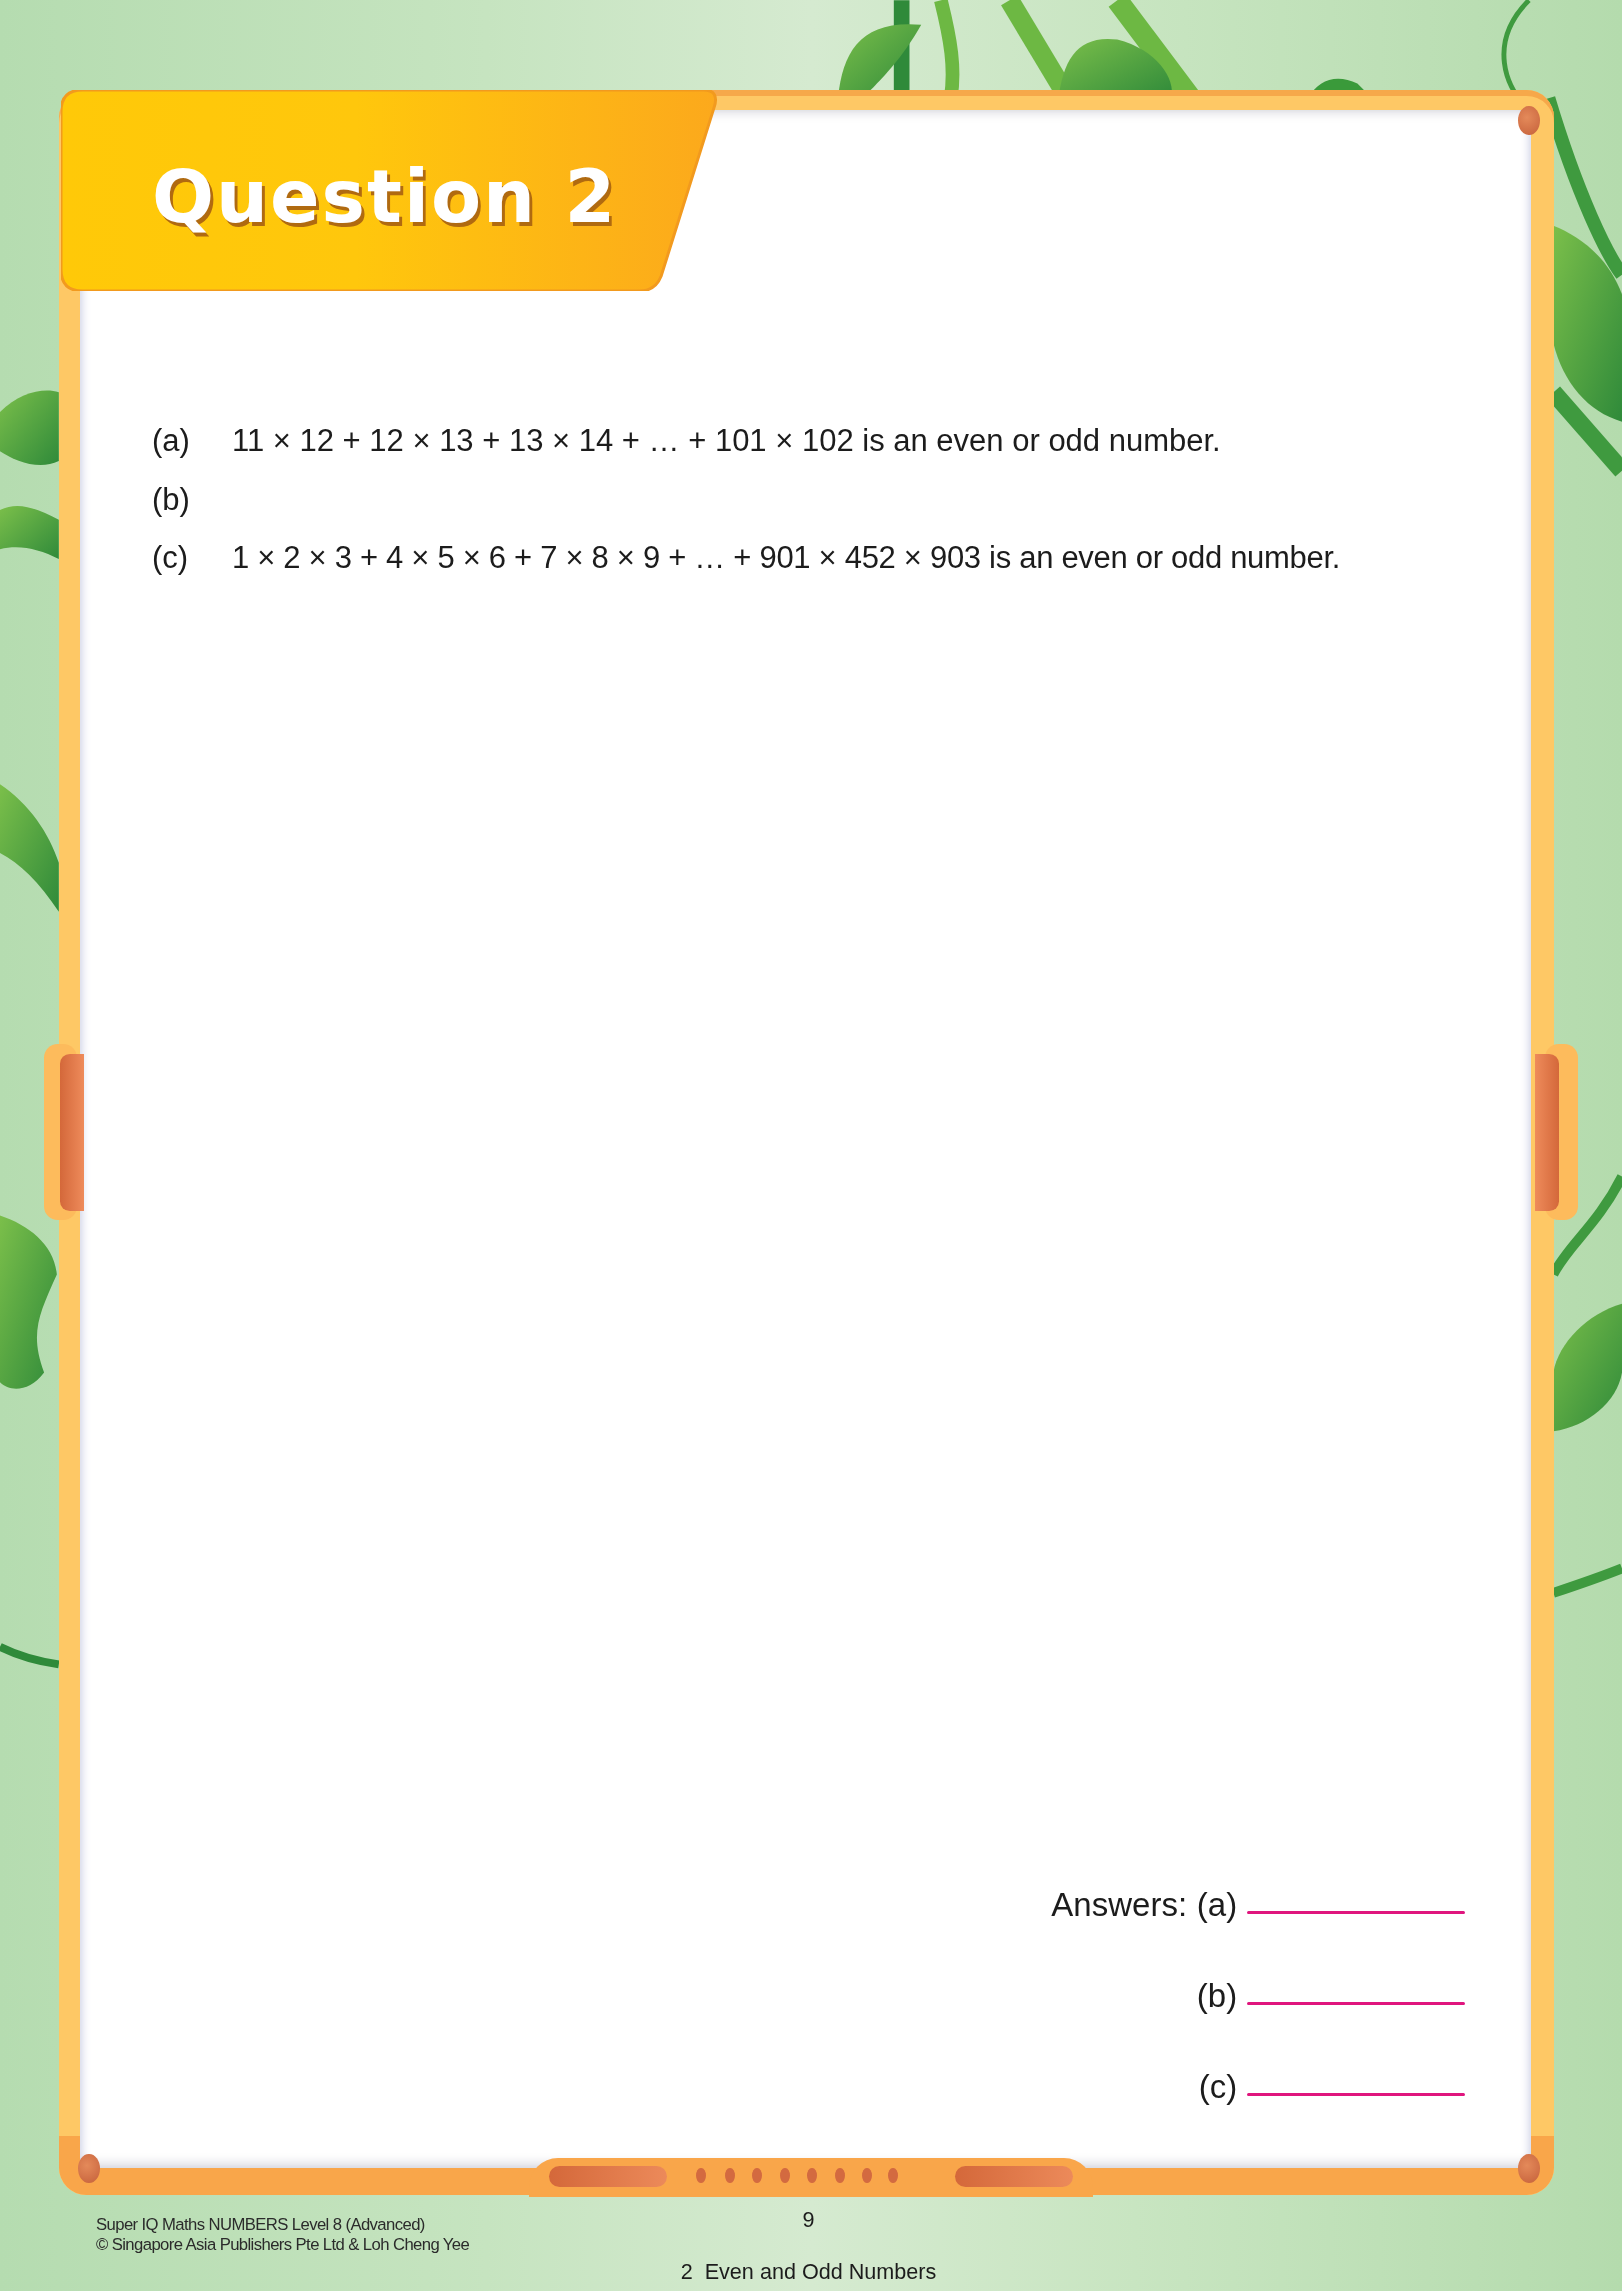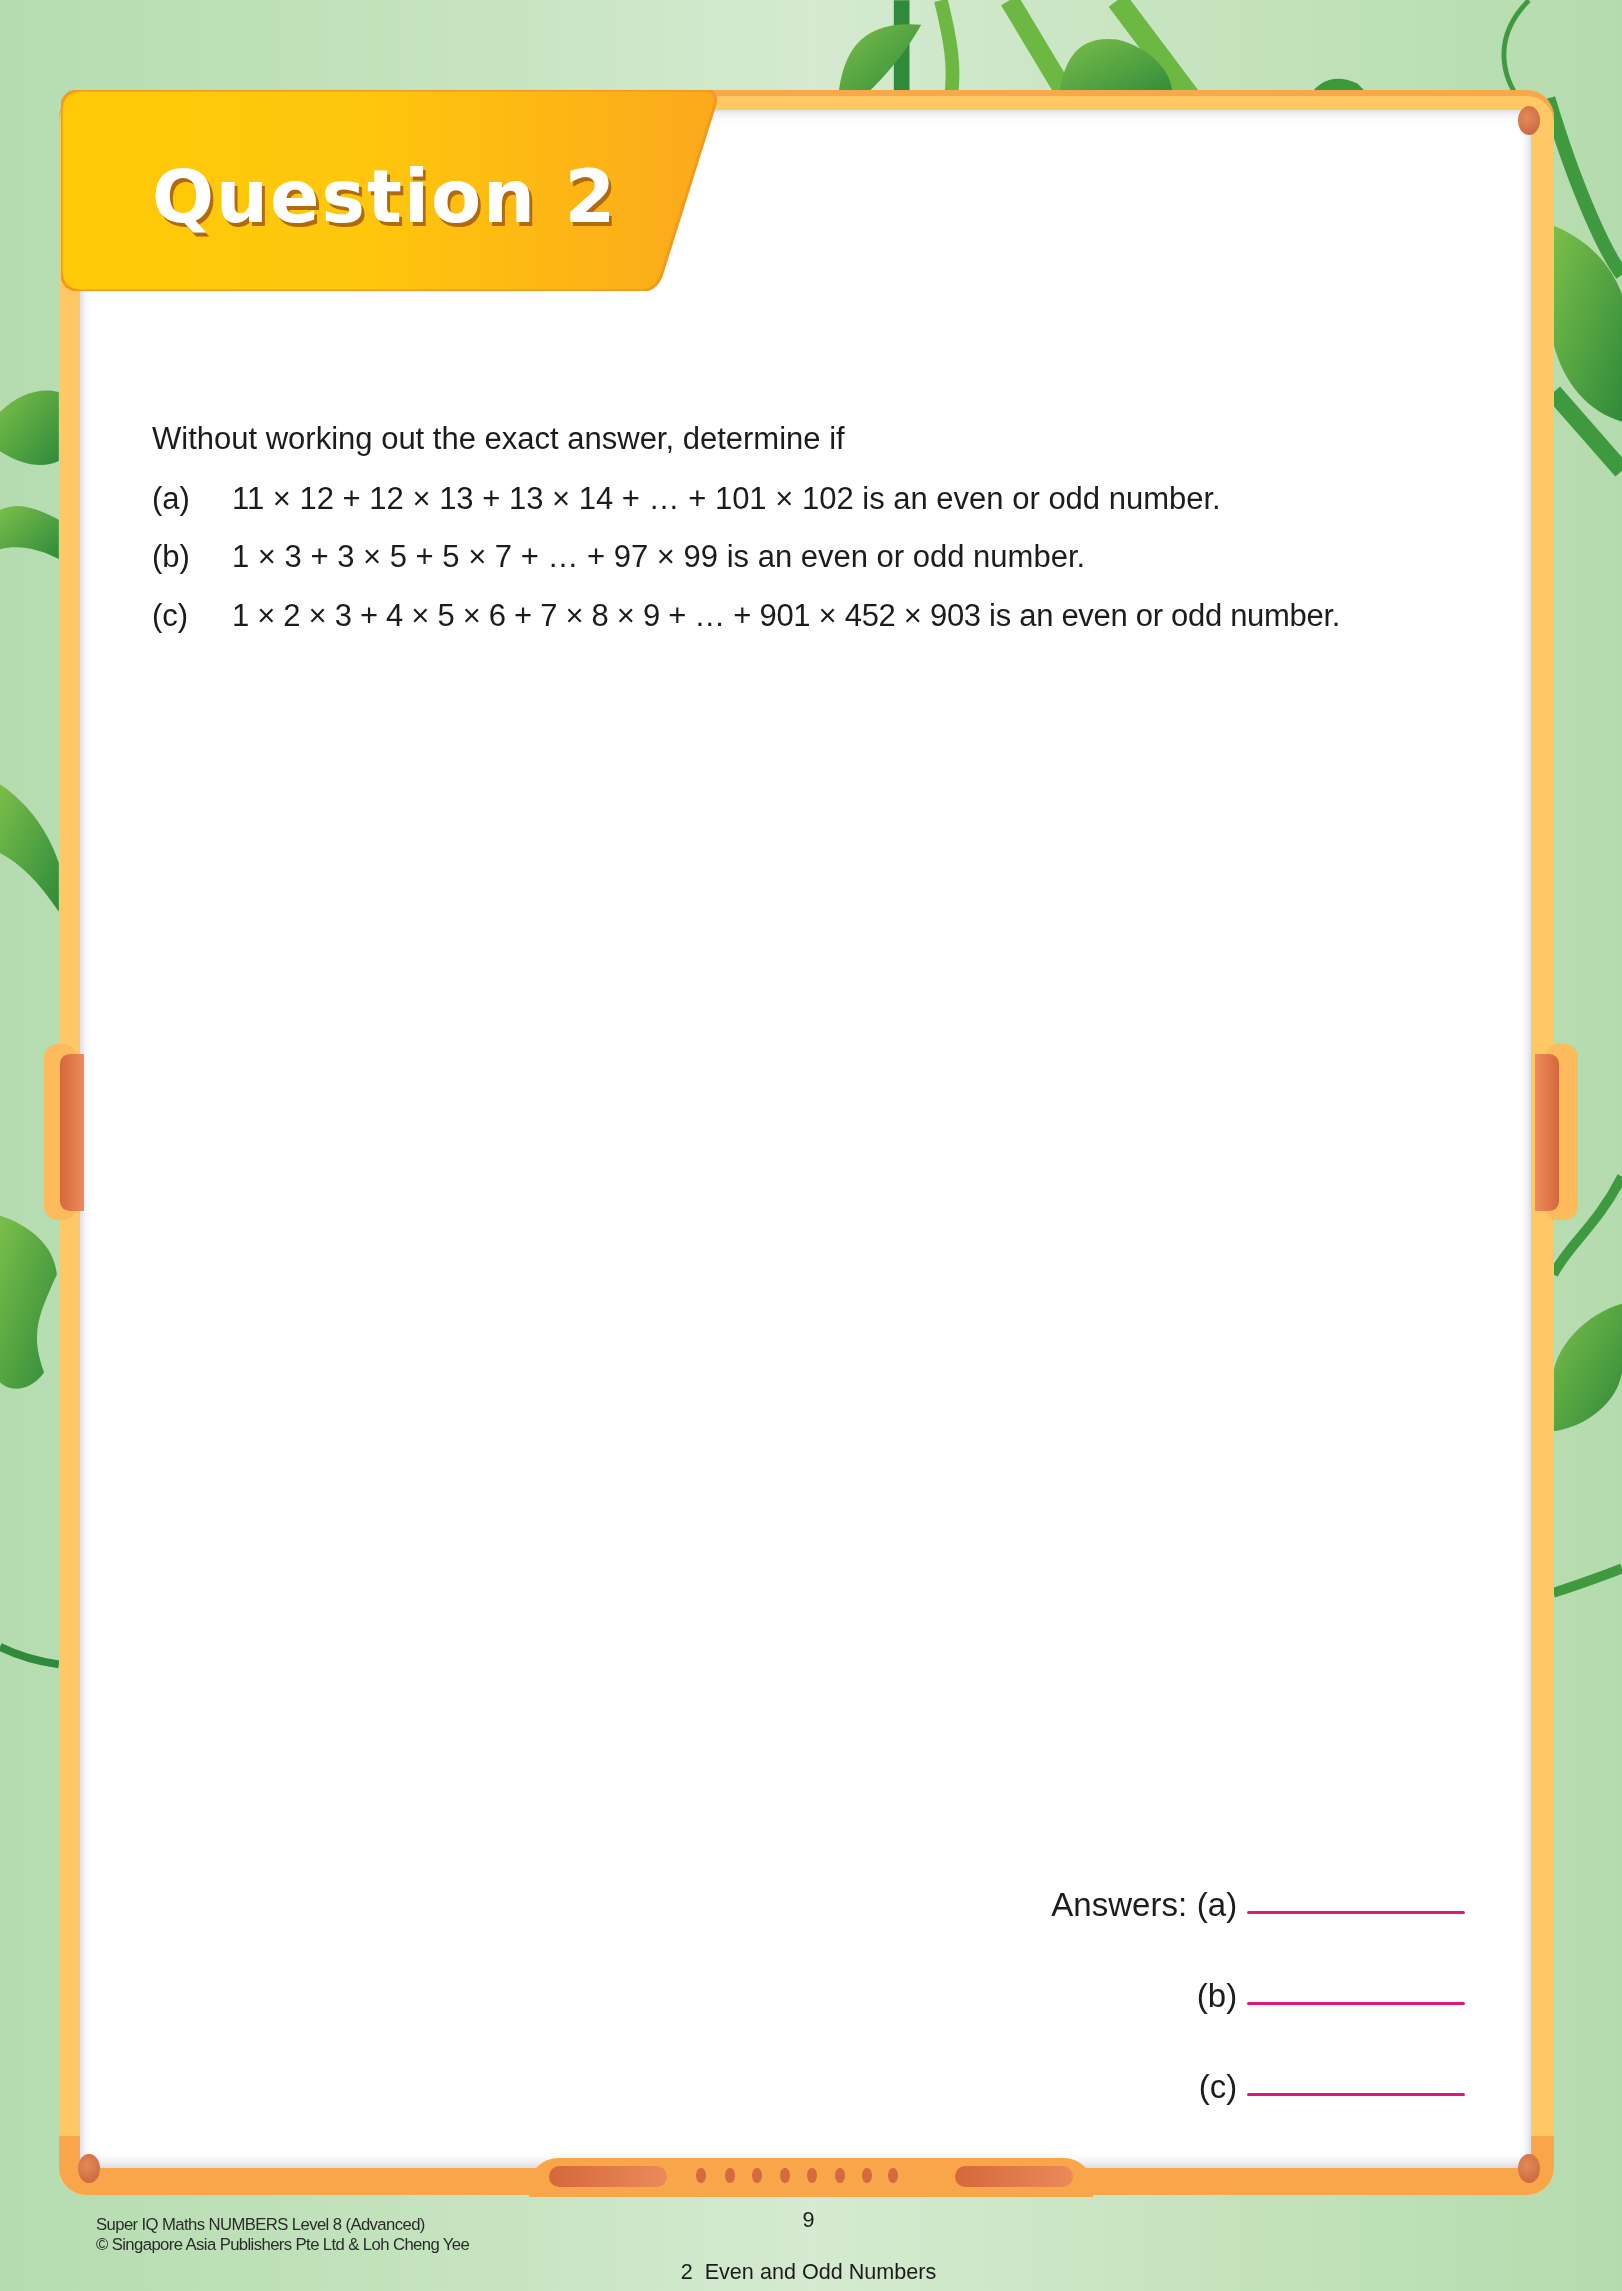--- a/index.html
+++ b/index.html
@@ -142,28 +142,26 @@
       <stop offset="0" stop-color="#ffc908"></stop>
       <stop offset="0.45" stop-color="#ffc70c"></stop>
       <stop offset="1" stop-color="#fca91c"></stop>
     </linearGradient>
   </defs>
   <path d="M22 0 L655 0 Q672 0 666 18 L612 190 Q606 205 590 205 L22 205 Q0 205 0 183 L0 22 Q0 0 22 0 Z" fill="url(#hdrG)" stroke="#f29a1e" stroke-width="3"></path>
 </svg>
 <div class="header-title">Question 2</div>
 
 <div class="content">
-  <div class="intro">Without working out the exact answer, determine if</div>
   <div class="q-row">
     <span class="q-label">(a)</span>
     <span>11 × 12 + 12 × 13 + 13 × 14 + … + 101 × 102 is an even or odd number.</span>
   </div>
   <div class="q-row">
     <span class="q-label">(b)</span>
-    <span>1 × 3 + 3 × 5 + 5 × 7 + … + 97 × 99 is an even or odd number.</span>
   </div>
   <div class="q-row">
     <span class="q-label">(c)</span>
     <span style="letter-spacing:-0.3px;">1 × 2 × 3 + 4 × 5 × 6 + 7 × 8 × 9 + … + 901 × 452 × 903 is an even or odd number.</span>
   </div>
 </div>
 
 <div class="answers">
   <div class="ans-row">
     <span style="margin-right:9.8px;">Answers:</span>

